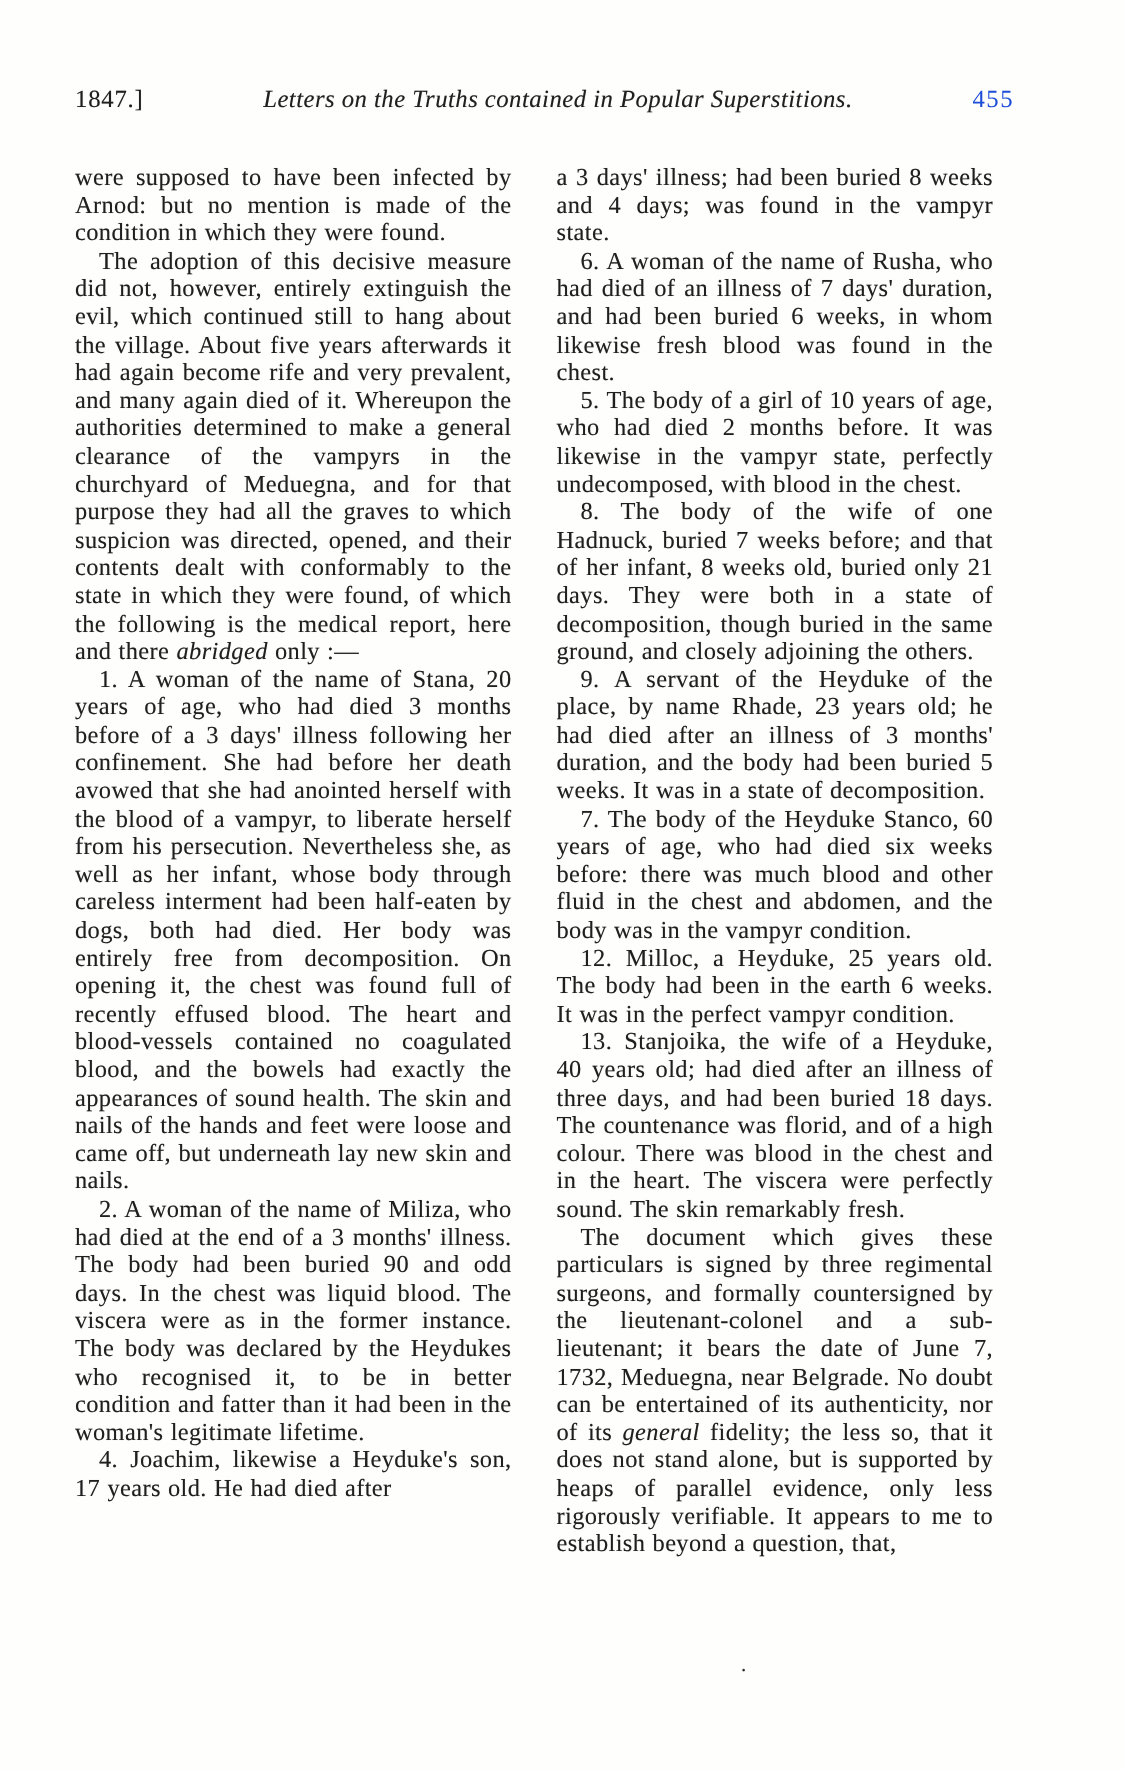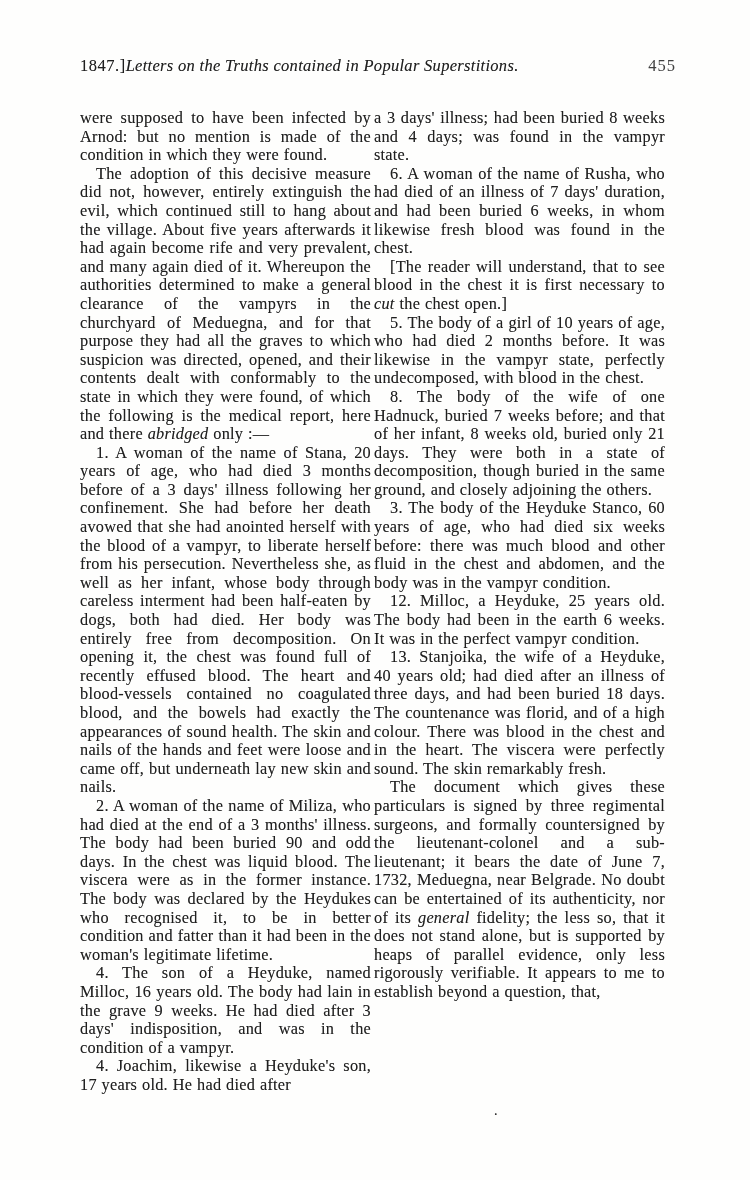--- a/index.html
+++ b/index.html
@@ -6,49 +6,50 @@
     margin: 0;
     padding: 0;
     background: #ffffff;
   }
   .page {
     position: relative;
     width: 750px;
     height: 1180px;
     background: #fefefd;
     box-sizing: border-box;
-    padding: 56px 74px 0 80px;
+    padding: 56px 74px 0 50px;
     overflow: hidden;
     font-family: "Liberation Serif", "DejaVu Serif", serif;
     color: #1f1f1f;
     text-shadow: 0 0 0.5px rgba(25,25,25,0.4);
   }
   .header {
     display: flex;
     align-items: baseline;
     font-size: 16.5px;
     margin-bottom: 13px;
     white-space: nowrap;
   }
   .header .year {
     letter-spacing: 0.5px;
   }
   .header .title {
     flex: 1;
+    text-align: center;
     font-style: italic;
     letter-spacing: 0.3px;
   }
   .header .pagenum {
-    color: #404040;
+    color: #1d4ed8;
     text-shadow: none;
     letter-spacing: 1px;
   }
   .columns {
     display: flex;
-    gap: 3px;
+    gap: 30px;
     margin-top: 33px;
   }
   .col {
     width: 291px;
     text-align: justify;
     font-size: 16.3px;
     line-height: 18.6px;
     letter-spacing: 0.25px;
     word-spacing: 0.5px;
   }
@@ -78,29 +79,28 @@
     <span class="year">1847.]</span>
     <span class="title">Letters on the Truths contained in Popular Superstitions.</span>
     <span class="pagenum">455</span>
   </div>
   <div class="columns">
     <div class="col" id="col-left">
         <p class="para noindent"><span>were supposed to have been infected by Arnod: but no mention is made of the condition in which they were found.</span></p>
         <p class="para"><span>The adoption of this decisive measure did not, however, entirely extinguish the evil, which continued still to hang about the village. About five years afterwards it had again become rife and very prevalent, and many again died of it. Whereupon the authorities determined to make a general clearance of the vampyrs in the churchyard of Meduegna, and for that purpose they had all the graves to which suspicion was directed, opened, and their contents dealt with conformably to the state in which they were found, of which the following is the medical report, here and there </span><em>abridged</em><span> only :—</span></p>
         <p class="para"><span>1. A woman of the name of Stana, 20 years of age, who had died 3 months before of a 3 days' illness following her confinement. She had before her death avowed that she had anointed herself with the blood of a vampyr, to liberate herself from his persecution. Nevertheless she, as well as her infant, whose body through careless interment had been half-eaten by dogs, both had died. Her body was entirely free from decomposition. On opening it, the chest was found full of recently effused blood. The heart and blood-vessels contained no coagulated blood, and the bowels had exactly the appearances of sound health. The skin and nails of the hands and feet were loose and came off, but underneath lay new skin and nails.</span></p>
         <p class="para"><span>2. A woman of the name of Miliza, who had died at the end of a 3 months' illness. The body had been buried 90 and odd days. In the chest was liquid blood. The viscera were as in the former instance. The body was declared by the Heydukes who recognised it, to be in better condition and fatter than it had been in the woman's legitimate lifetime.</span></p>
-        <p class="para"><span>4. The son of a Heyduke, named Milloc, 16 years old. The body had lain in the grave 9 weeks. He had died after 3 days' indisposition, and was in the condition of a vampyr.</span></p>
         <p class="para"><span>4. Joachim, likewise a Heyduke's son, 17 years old. He had died after</span></p>
       </div>
     <div class="col" id="col-right">
         <p class="para noindent"><span>a 3 days' illness; had been buried 8 weeks and 4 days; was found in the vampyr state.</span></p>
         <p class="para"><span>6. A woman of the name of Rusha, who had died of an illness of 7 days' duration, and had been buried 6 weeks, in whom likewise fresh blood was found in the chest.</span></p>
-        <p class="para"><span>[The reader will understand, that to see blood in the chest it is first necessary to </span><em>cut</em><span> the chest open.]</span></p>
         <p class="para"><span>5. The body of a girl of 10 years of age, who had died 2 months before. It was likewise in the vampyr state, perfectly undecomposed, with blood in the chest.</span></p>
         <p class="para"><span>8. The body of the wife of one Hadnuck, buried 7 weeks before; and that of her infant, 8 weeks old, buried only 21 days. They were both in a state of decomposition, though buried in the same ground, and closely adjoining the others.</span></p>
-        <p class="para"><span>3. The body of the Heyduke Stanco, 60 years of age, who had died six weeks before: there was much blood and other fluid in the chest and abdomen, and the body was in the vampyr condition.</span></p>
+        <p class="para"><span>9. A servant of the Heyduke of the place, by name Rhade, 23 years old; he had died after an illness of 3 months' duration, and the body had been buried 5 weeks. It was in a state of decomposition.</span></p>
+        <p class="para"><span>7. The body of the Heyduke Stanco, 60 years of age, who had died six weeks before: there was much blood and other fluid in the chest and abdomen, and the body was in the vampyr condition.</span></p>
         <p class="para"><span>12. Milloc, a Heyduke, 25 years old. The body had been in the earth 6 weeks. It was in the perfect vampyr condition.</span></p>
         <p class="para"><span>13. Stanjoika, the wife of a Heyduke, 40 years old; had died after an illness of three days, and had been buried 18 days. The countenance was florid, and of a high colour. There was blood in the chest and in the heart. The viscera were perfectly sound. The skin remarkably fresh.</span></p>
         <p class="para"><span>The document which gives these particulars is signed by three regimental surgeons, and formally countersigned by the lieutenant-colonel and a sub-lieutenant; it bears the date of June 7, 1732, Meduegna, near Belgrade. No doubt can be entertained of its authenticity, nor of its </span><em>general</em><span> fidelity; the less so, that it does not stand alone, but is supported by heaps of parallel evidence, only less rigorously verifiable. It appears to me to establish beyond a question, that,</span></p>
       </div>
   </div>
   <div class="footmark">.</div>
 </div>
 
 </body></html>

